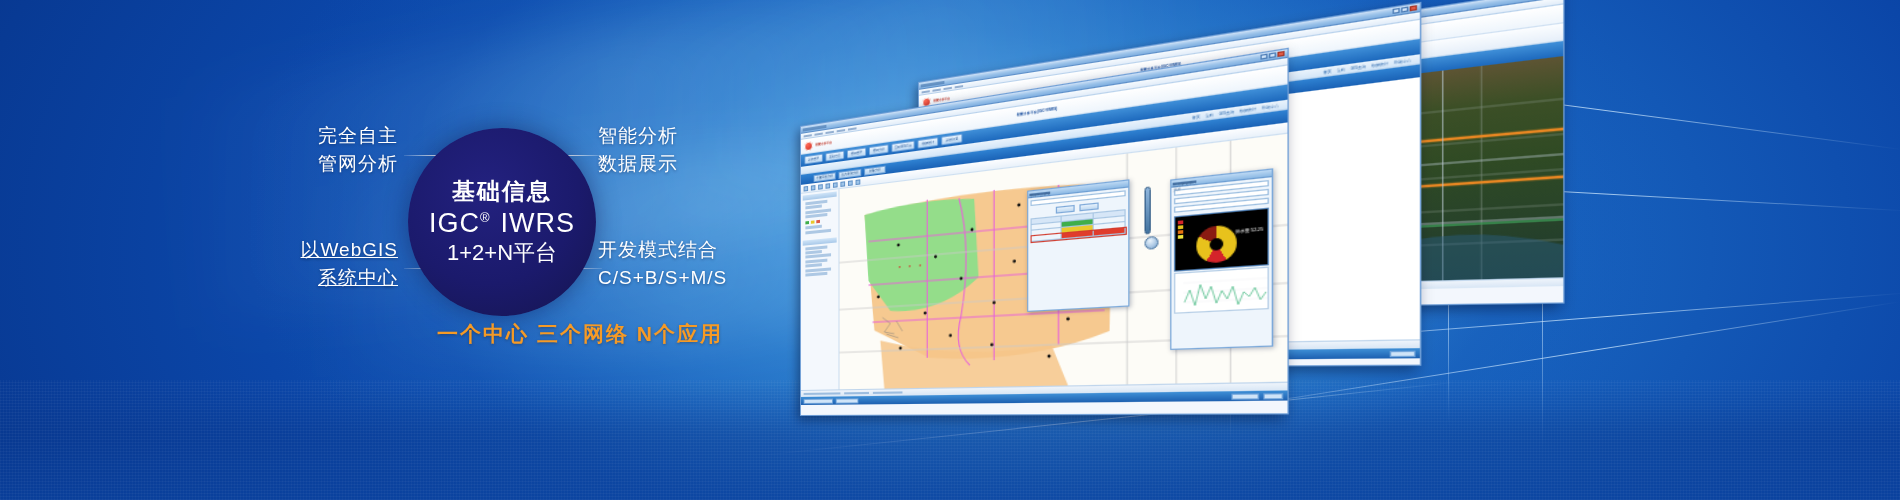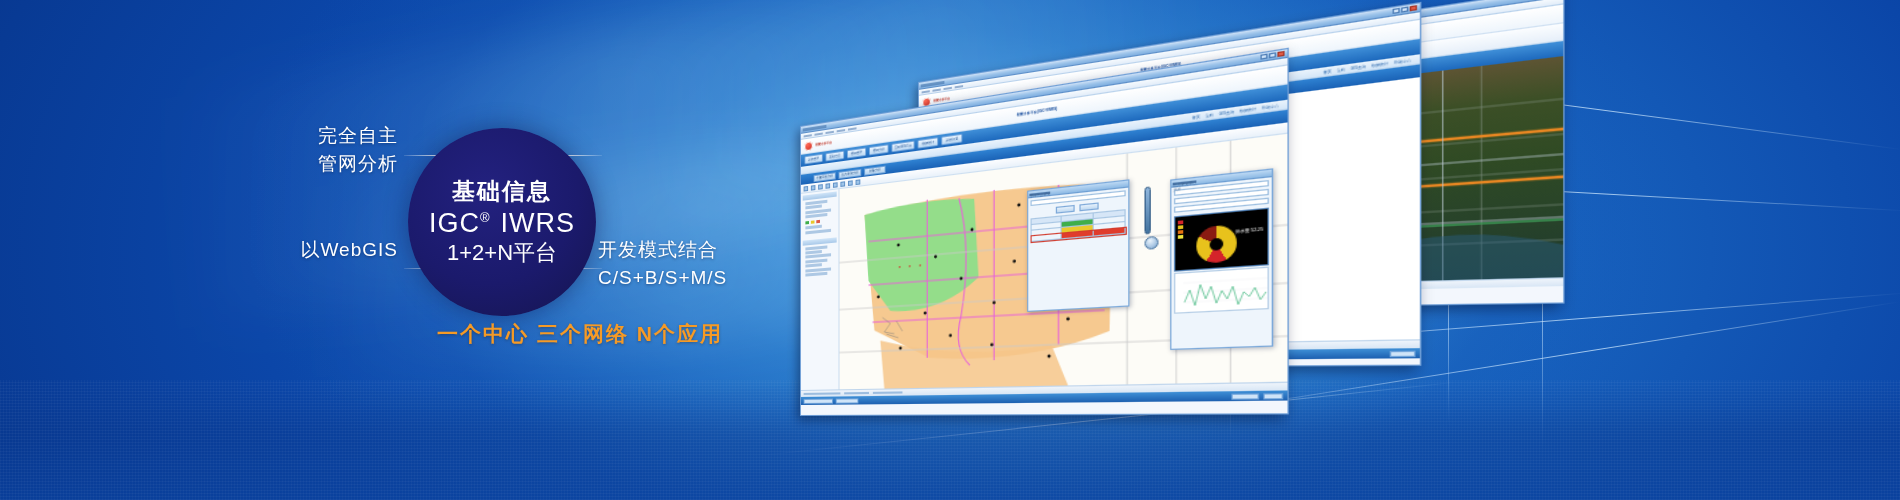--- a/index.html
+++ b/index.html
@@ -71,21 +71,21 @@
   
   .feat {
     position:absolute; color:#ffffff; font-size:19px; line-height:1.45;
     font-weight:400; letter-spacing:1px; white-space:nowrap;
     text-shadow:0 1px 3px rgba(0,20,60,0.45);
   }
   .feat.right-al { text-align:right; }
   .feat.left-al  { text-align:left; }
 
   .feat-tl { left:188px;  top:122px; width:210px; }
-  .feat-bl { left:188px;  top:236px; width:210px; }
+  .feat-bl { left:188px;  top:236px; width:210px;text-decoration:underline; }
   .feat-tr { left:598px;  top:122px; width:230px; }
   .feat-br { left:598px;  top:236px; width:230px; }
 
   
   .conn {
     position:absolute; height:1px;
     background:linear-gradient(90deg, rgba(255,255,255,0.12) 0%, rgba(255,255,255,0.85) 50%, rgba(255,255,255,0.12) 100%);
   }
   .conn.c1 { left:404px; top:155px; width:62px; }
   .conn.c2 { left:540px; top:155px; width:62px; }
@@ -293,20 +293,25 @@
     </div>
     <div class="hub-plat">1+2+N平台</div>
   </div>
 
   <div class="feat feat-tl right-al">
     <div>完全自主</div>
     <div>管网分析</div>
   </div>
   <div class="feat feat-bl right-al">
     <div>以WebGIS</div>
+    <div>系统中心</div>
+  </div>
+  <div class="feat feat-tr left-al">
+    <div>智能分析</div>
+    <div>数据展示</div>
   </div>
   <div class="feat feat-br left-al">
     <div>开发模式结合</div>
     <div>C/S+B/S+M/S</div>
   </div>
 
   <div id="tagline">一个中心  三个网络  N个应用</div>
 
   <div id="screens">
 

